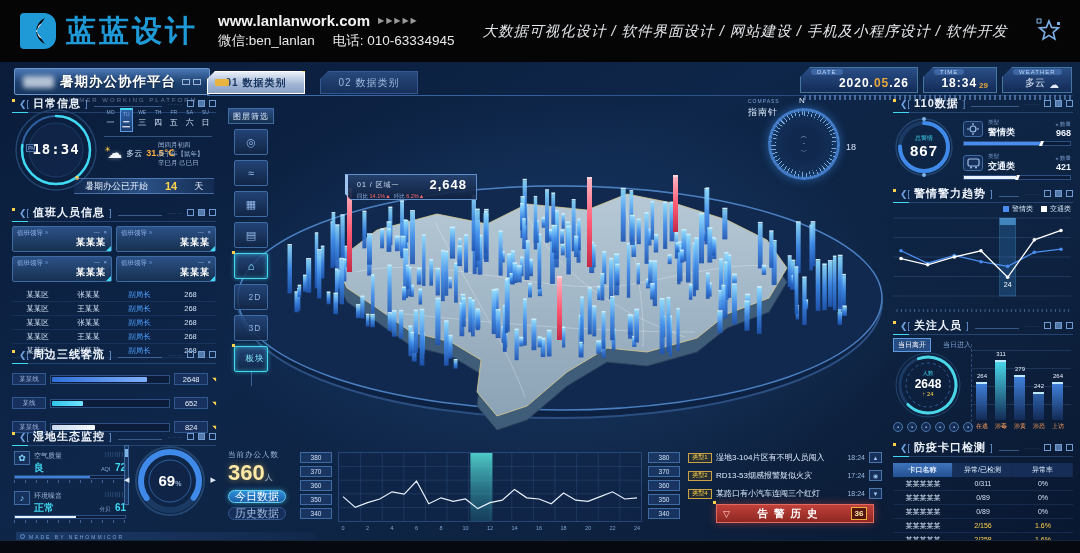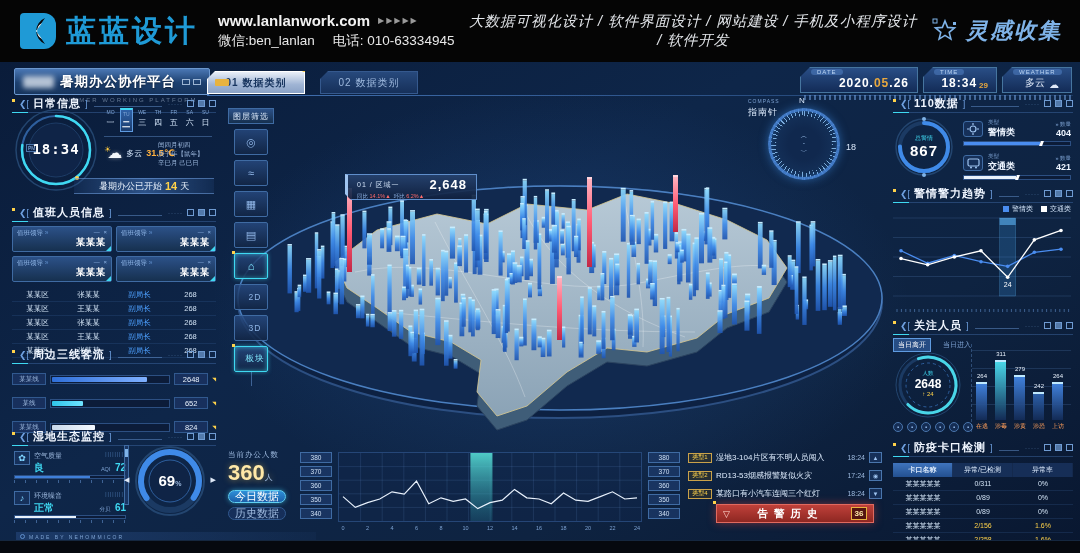--- a/index.html
+++ b/index.html
@@ -76,21 +76,21 @@
   .wd.act{background:linear-gradient(180deg,#2f62a8,#1b3c6e);border:1px solid #5f9be0;border-top:2px solid #3fd9f2;}
   .wd.act .wd-cn{color:#fff;font-weight:bold;}
   .wd-sep{position:absolute;left:92px;top:40px;width:108px;height:1px;background:rgba(110,160,225,.4);}
   .weather-row{position:absolute;left:92px;top:48px;display:flex;align-items:center;gap:4px;}
   .w-icon{font-size:15px;color:#f3f6fa;text-shadow:0 0 4px rgba(255,255,255,.4);}
   .w-sun{color:#ffca3f;font-size:8px;margin-right:-8px;margin-top:-8px;}
   .w-txt{font-size:8px;color:#cfe0f5;}
   .w-temp{font-size:9px;color:#ffb13f;font-weight:bold;}
   .lunar{position:absolute;left:146px;top:44px;width:58px;}
   .lunar div{font-size:6.5px;color:#9db9de;line-height:9px;white-space:nowrap;}
-  .notice{position:absolute;left:62px;top:82px;width:140px;height:16px;background:linear-gradient(90deg,rgba(40,80,140,.2),rgba(70,120,190,.55),rgba(40,80,140,.2));border-top:1px solid rgba(120,170,235,.5);border-bottom:1px solid rgba(120,170,235,.5);display:flex;align-items:center;justify-content:center;gap:3px;font-size:9px;color:#e8f1fc;}
+  .notice{position:absolute;left:62px;top:82px;width:140px;height:16px;background:linear-gradient(90deg,rgba(40,80,140,.2),rgba(70,120,190,.55),rgba(40,80,140,.2));border-top:1px solid rgba(120,170,235,.5);border-bottom:1px solid rgba(120,170,235,.5);display:flex;align-items:center;justify-content:center;gap:17px;font-size:9px;color:#e8f1fc;}
   .notice b{color:#ffd24a;font-size:11px;}
 
   
   .duty-cards{display:grid;grid-template-columns:1fr 1fr;gap:4px;margin-top:4px;}
   .dcard{height:26px;background:linear-gradient(180deg,#2c5188,#16304f);border:1px solid #3f6ba3;border-radius:2px;padding:2px 4px;position:relative;}
   .dcard .role{font-size:6.5px;color:#8fb5e6;}
   .dcard .role i{font-style:normal;color:#5f8ecb;}
   .dcard .mini{position:absolute;right:3px;top:2px;font-size:6px;color:#8fb5e6;letter-spacing:1px;}
   .dcard .nm{position:absolute;right:5px;bottom:2px;font-size:9px;color:#fff;font-weight:bold;letter-spacing:1px;}
   .dcard::after{content:"";position:absolute;right:0;bottom:0;border-style:solid;border-width:0 0 5px 5px;border-color:transparent transparent #3fd9f2 transparent;}
@@ -246,21 +246,20 @@
           <span>电话: 010-63334945</span>
         </div>
     </div>
     <div class="services">大数据可视化设计 / 软件界面设计 / 网站建设 / 手机及小程序设计 / 软件开发</div>
     <div class="collect">
       <svg width="26" height="26" viewBox="0 0 26 26">
         <path d="M13 3 l2.6 6.4 6.9 .5 -5.3 4.5 1.7 6.7 -5.9 -3.7 -5.9 3.7 1.7 -6.7 -5.3 -4.5 6.9 -.5 z" fill="none" stroke="#7fb3e8" stroke-width="1.6"></path>
         <rect x="1" y="1" width="4" height="4" fill="none" stroke="#7fb3e8" stroke-width="1"></rect>
         <rect x="21" y="4" width="3" height="3" fill="#7fb3e8"></rect>
       </svg>
-      <span>灵感收集</span>
     </div>
   </header>
 
   <div class="dash">
     <div class="hline"></div>
 
     <div class="title-block">
       <span class="blur-chip"></span>
       <span class="title-text">暑期办公协作平台</span>
       <span class="title-icons">
@@ -1139,21 +1138,21 @@
                   <circle cx="6" cy="6" r="3" fill="none" stroke="#9fc4f0" stroke-width="1.2"></circle>
                   <path d="M6 0v2M6 10v2M0 6h2M10 6h2" stroke="#9fc4f0" stroke-width="1.2"></path>
                 </svg>
               </div>
               <div class="st-lab">
                 <div class="st-k">类型</div>
                 <div class="st-v">警情类</div>
               </div>
               <div class="st-num">
                 <div class="st-k">» 数量</div>
-                <div class="st-v">404</div>
+                <div class="st-v">968</div>
               </div>
             </div>
             <div class="st-bar">
               <i style="width: 72%; background: rgb(74, 141, 240);"></i>
               <em style="left: 72%;"></em>
             </div>
           </div>
           <div>
             <div class="statrow">
               <div class="st-icon">

